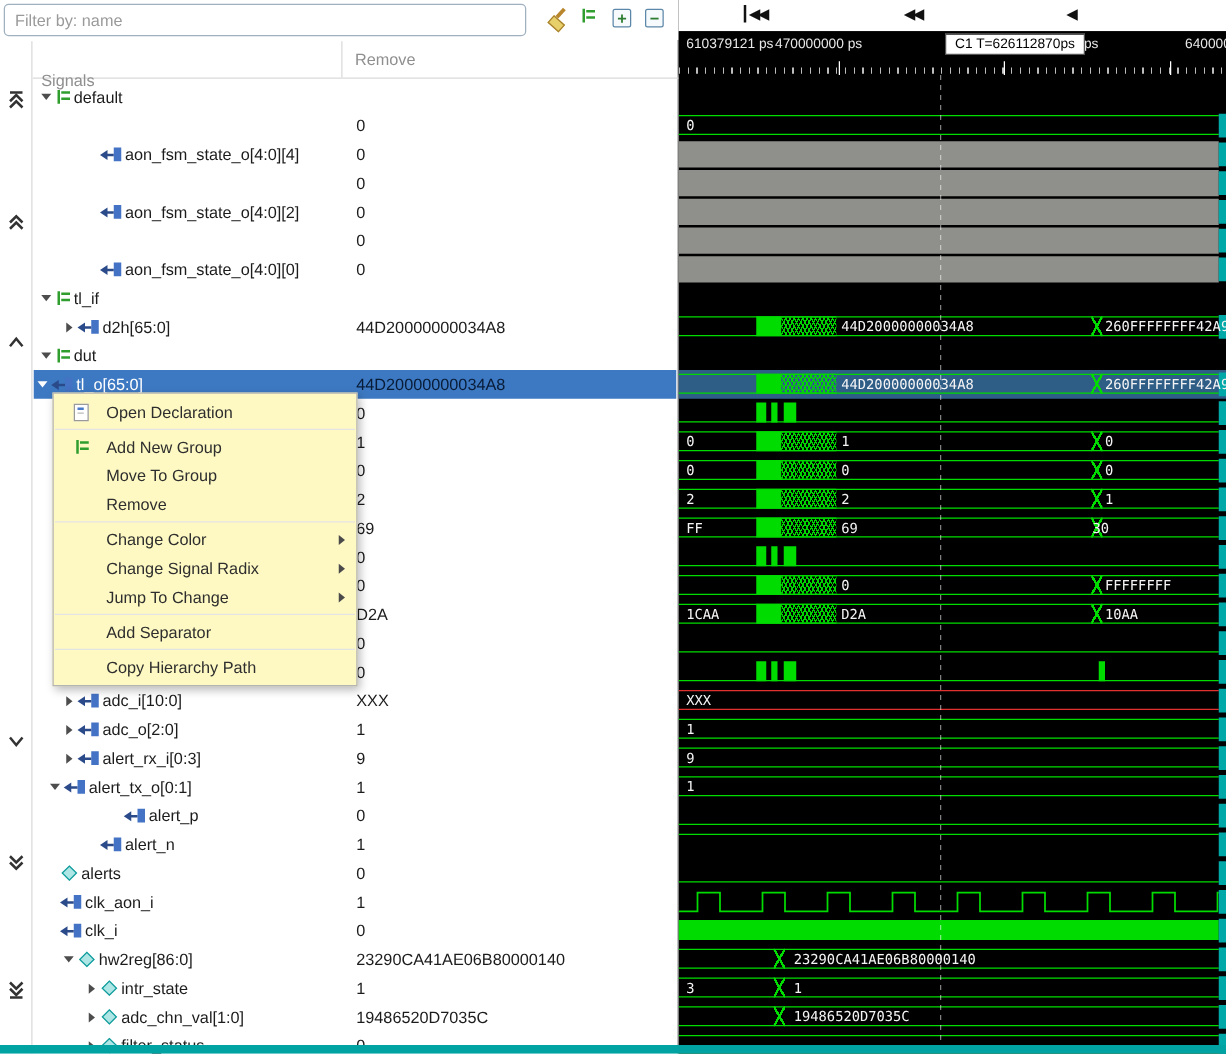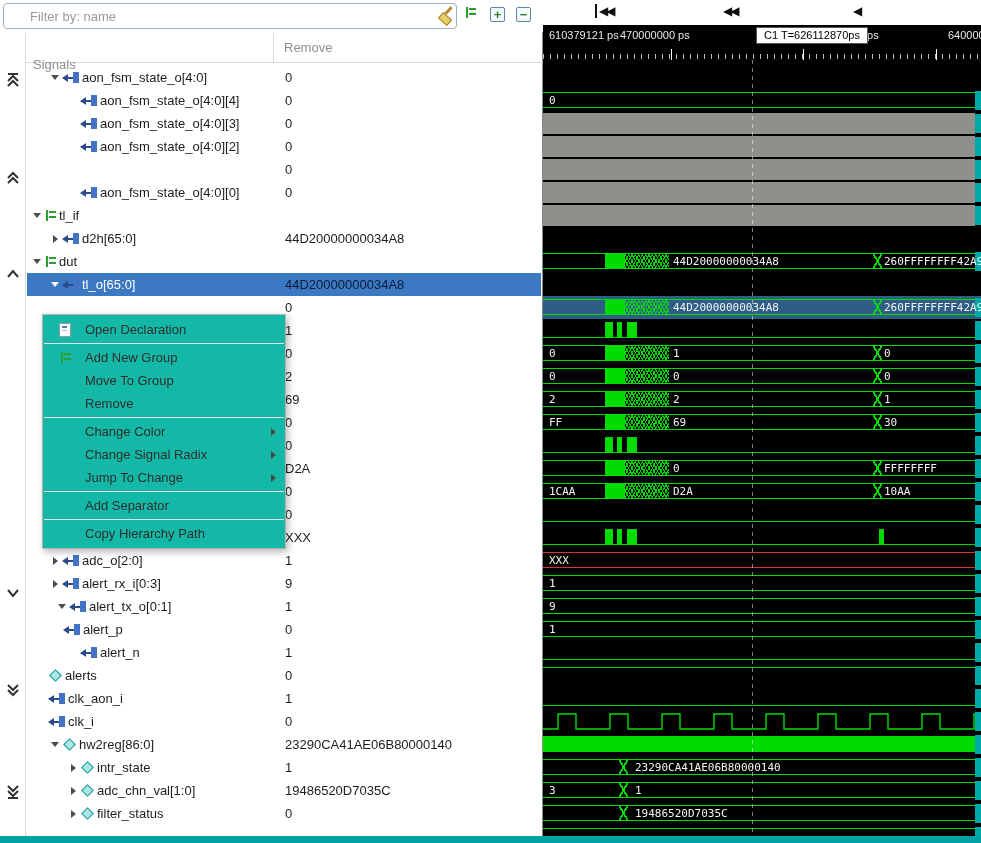--- a/index.html
+++ b/index.html
@@ -4,21 +4,21 @@
 <style>
   html,body{margin:0;padding:0}
   body{width:981px;height:843px;position:relative;overflow:hidden;background:#fff;
        font-family:"Liberation Sans",sans-serif;font-size:13px;color:#222}
 
   
   .left{position:absolute;left:0;top:0;width:543px;height:843px;background:#fff;
         border-right:1px solid #888;box-sizing:border-box}
   .filterbar{position:absolute;left:0;top:0;width:543px;height:32px;background:#fff}
   input.filter{position:absolute;left:3px;top:3px;width:400px;height:24px;border:1px solid #9fb0bf;
-       border-radius:4px;padding:0 26px;font:13px "Liberation Sans",sans-serif;color:#444;outline:none;background:#fff}
+       border-radius:4px;padding:0 8px;font:13px "Liberation Sans",sans-serif;color:#444;outline:none;background:#fff}
   input.filter::placeholder{color:#9a9a9a}
 
   .tbicon{position:absolute;top:6px;width:18px;height:18px;display:inline-block;cursor:pointer}
   .ic-broom{position:relative}
   .ic-broom::before{content:"";position:absolute;left:10px;top:0;width:3px;height:9px;background:#b8862c;transform:rotate(42deg)}
   .ic-broom::after{content:"";position:absolute;left:2px;top:9px;width:10px;height:6px;background:#e7cf6a;border:1px solid #a8802e;transform:rotate(42deg)}
   .tb-box{position:absolute;top:7px;width:15px;height:15px;border:1px solid #5d87a8;border-radius:2px;
         color:#2e7d32;font:bold 13px/13px "Liberation Sans",sans-serif;text-align:center;background:#f6fafc;box-sizing:border-box}
 
   .colhdr{position:absolute;left:26px;top:33px;width:517px;height:29px;border-bottom:1px solid #dadada;color:#8f8f8f}
@@ -49,21 +49,21 @@
   .ic-port{width:18px;height:13px;display:inline-block;flex:none;position:relative;background:
      linear-gradient(#2a4a8a,#2a4a8a) 5px 6px/6px 2px no-repeat,
      linear-gradient(#4472c4,#4472c4) 11px 1px/6px 11px no-repeat}
   .ic-port::before{content:"";position:absolute;left:0;top:3px;width:0;height:0;
      border-top:4px solid transparent;border-bottom:4px solid transparent;border-right:6px solid #2a4a8a}
   .ic-diamond{width:15px;height:13px;display:inline-block;flex:none;position:relative}
   .ic-diamond::before{content:"";position:absolute;left:3px;top:2px;width:7px;height:7px;background:#aee6e6;
      border:1px solid #0f9b9b;transform:rotate(45deg)}
 
   
-  #ctxmenu{position:absolute;left:42px;top:314px;width:242px;background:#14b8a6;border:1px solid #b4b4b4;
+  #ctxmenu{position:absolute;left:42px;top:314px;width:242px;background:#fef9c3;border:1px solid #b4b4b4;
      box-shadow:2px 3px 7px rgba(0,0,0,.28);padding:3px 0;z-index:40}
   .mitem{height:23px;display:flex;align-items:center;padding-left:16px;color:#2e2e2e;position:relative;cursor:pointer}
   .micon{width:26px;display:inline-flex;align-items:center;flex:none}
   .ic-doc{width:10px;height:12px;border:1px solid #9a9a9a;background:#fff;position:relative;display:inline-block}
   .ic-doc::before{content:"";position:absolute;left:2px;top:2px;width:5px;height:2px;background:#4a7ac8}
   .ic-doc::after{content:"";position:absolute;left:2px;top:6px;width:5px;height:1px;background:#bbb}
   .msep{height:1px;background:#e4e4e4;margin:2px 1px}
   .tri-sub{position:absolute;right:9px;top:8px;width:0;height:0;
      border-top:4px solid transparent;border-bottom:4px solid transparent;border-left:5px solid #4a4a4a}
 
@@ -157,37 +157,34 @@
     <span class="vbtn" style="top:751px">
       <svg width="16" height="16" viewBox="0 0 14 16">
           <path d="M2 2 L7 7 L12 2" fill="none" stroke="#333" stroke-width="2"></path>
           <path d="M2 7 L7 12 L12 7" fill="none" stroke="#333" stroke-width="2"></path>
           <rect x="2" y="13" width="10" height="2" fill="#333"></rect>
         </svg>
     </span>
   </div>
 
   <div id="tree">
-      <div class="trow"><span class="tcell" style="padding-left: 21px;">
+      <div class="trow"><span class="tcell" style="padding-left: 3px;">
           <span class="arr">
             <i class="tri-d"></i>
           </span>
-          <span class="ic-port"></span>
-          <span class="tlabel">aon_fsm_state_o[4:0]</span>
-        </span><span class="tval">0</span></div>
+          <span class="ic-group"></span>
+          <span class="tlabel">default</span>
+        </span><span class="tval"></span></div>
+      <div class="trow"><span class="tval">0</span></div>
       <div class="trow"><span class="tcell" style="padding-left: 39px;">
           <span class="arr"></span>
           <span class="ic-port"></span>
           <span class="tlabel">aon_fsm_state_o[4:0][4]</span>
         </span><span class="tval">0</span></div>
-      <div class="trow"><span class="tcell" style="padding-left: 39px;">
-          <span class="arr"></span>
-          <span class="ic-port"></span>
-          <span class="tlabel">aon_fsm_state_o[4:0][3]</span>
-        </span><span class="tval">0</span></div>
+      <div class="trow"><span class="tval">0</span></div>
       <div class="trow"><span class="tcell" style="padding-left: 39px;">
           <span class="arr"></span>
           <span class="ic-port"></span>
           <span class="tlabel">aon_fsm_state_o[4:0][2]</span>
         </span><span class="tval">0</span></div>
       <div class="trow"><span class="tval">0</span></div>
       <div class="trow"><span class="tcell" style="padding-left: 39px;">
           <span class="arr"></span>
           <span class="ic-port"></span>
           <span class="tlabel">aon_fsm_state_o[4:0][0]</span>
@@ -206,21 +203,21 @@
           <span class="ic-port"></span>
           <span class="tlabel">d2h[65:0]</span>
         </span><span class="tval">44D20000000034A8</span></div>
       <div class="trow"><span class="tcell" style="padding-left: 3px;">
           <span class="arr">
             <i class="tri-d"></i>
           </span>
           <span class="ic-group"></span>
           <span class="tlabel">dut</span>
         </span><span class="tval"></span></div>
-      <div class="trow sel"><span class="tcell" style="padding-left: 21px;">
+      <div class="trow sel"><span class="tcell" style="">
           <span class="arr">
             <i class="tri-d"></i>
           </span>
           <span class="ic-port"></span>
           <span class="tlabel">tl_o[65:0]</span>
         </span><span class="tval">44D20000000034A8</span></div>
       <div class="trow"><span class="tcell" style="padding-left: 39px;">
           <span class="arr"></span>
           <span class="tlabel"></span>
         </span><span class="tval">0</span></div>
@@ -274,28 +271,28 @@
           <span class="ic-port"></span>
           <span class="tlabel">adc_o[2:0]</span>
         </span><span class="tval">1</span></div>
       <div class="trow"><span class="tcell" style="padding-left: 21px;">
           <span class="arr">
             <i class="tri-r"></i>
           </span>
           <span class="ic-port"></span>
           <span class="tlabel">alert_rx_i[0:3]</span>
         </span><span class="tval">9</span></div>
-      <div class="trow"><span class="tcell" style="padding-left: 28px;">
+      <div class="trow"><span class="tcell" style="padding-left: 10px;">
           <span class="arr">
             <i class="tri-d"></i>
           </span>
           <span class="ic-port"></span>
           <span class="tlabel">alert_tx_o[0:1]</span>
         </span><span class="tval">1</span></div>
-      <div class="trow"><span class="tcell" style="padding-left: 22px; align-items: center;">
+      <div class="trow"><span class="tcell" style="padding-left: 58px; align-items: center;">
           <span class="arr"></span>
           <span class="ic-port"></span>
           <span class="tlabel">alert_p</span>
         </span><span class="tval">0</span></div>
       <div class="trow"><span class="tcell" style="padding-left: 39px;">
           <span class="arr"></span>
           <span class="ic-port"></span>
           <span class="tlabel">alert_n</span>
         </span><span class="tval">1</span></div>
       <div class="trow"><span class="tcell" style="padding-left: 21px;">
@@ -494,21 +491,21 @@
         <span class="wl" style="left: 341px;">1</span>
         <div class="mk"></div>
       </div>
       <div class="wrow">
         <div class="rails" style="left: 0px; width: 432px;"></div>
         <div class="sol" style="left: 62px; width: 20px;"></div>
         <div class="hat" style="left: 82px; width: 44px;"></div>
         <div class="xx" style="left: 330px; width: 9px;"></div>
         <span class="wl" style="left: 6px;">FF</span>
         <span class="wl" style="left: 130px;">69</span>
-        <span class="wl" style="left: 341px;">30</span>
+        <span class="wl" style="left: 331px;">30</span>
         <div class="mk"></div>
       </div>
       <div class="wrow">
         <div class="lo" style="left: 0px; width: 432px;"></div>
         <div class="sol" style="left: 62px; width: 8px;"></div>
         <div class="sol" style="left: 74px; width: 5px;"></div>
         <div class="sol" style="left: 84px; width: 10px;"></div>
         <div class="mk"></div>
       </div>
       <div class="wrow">

